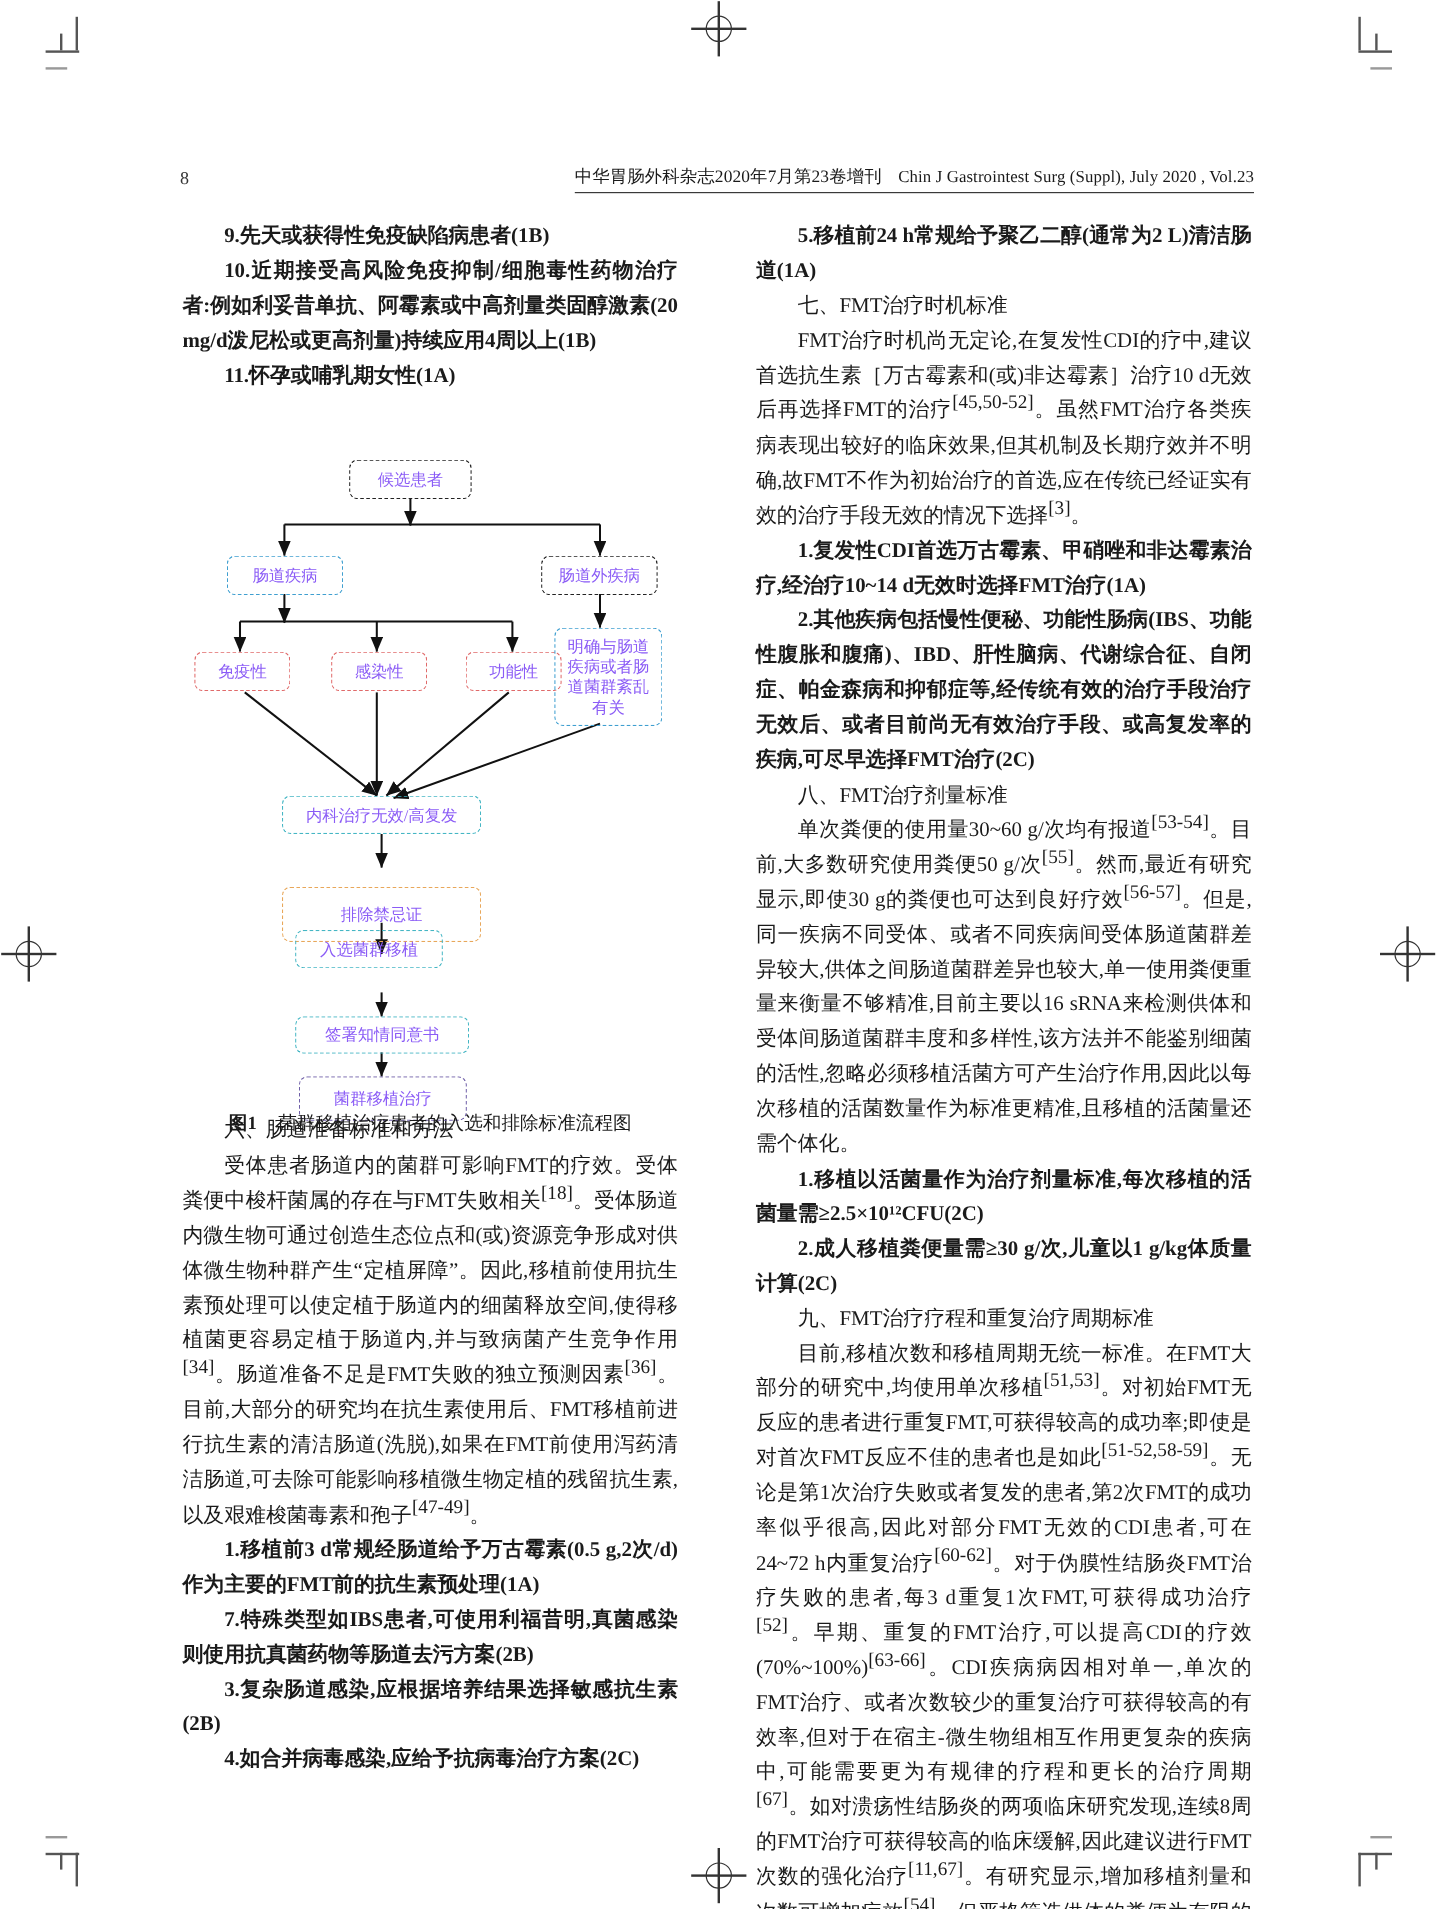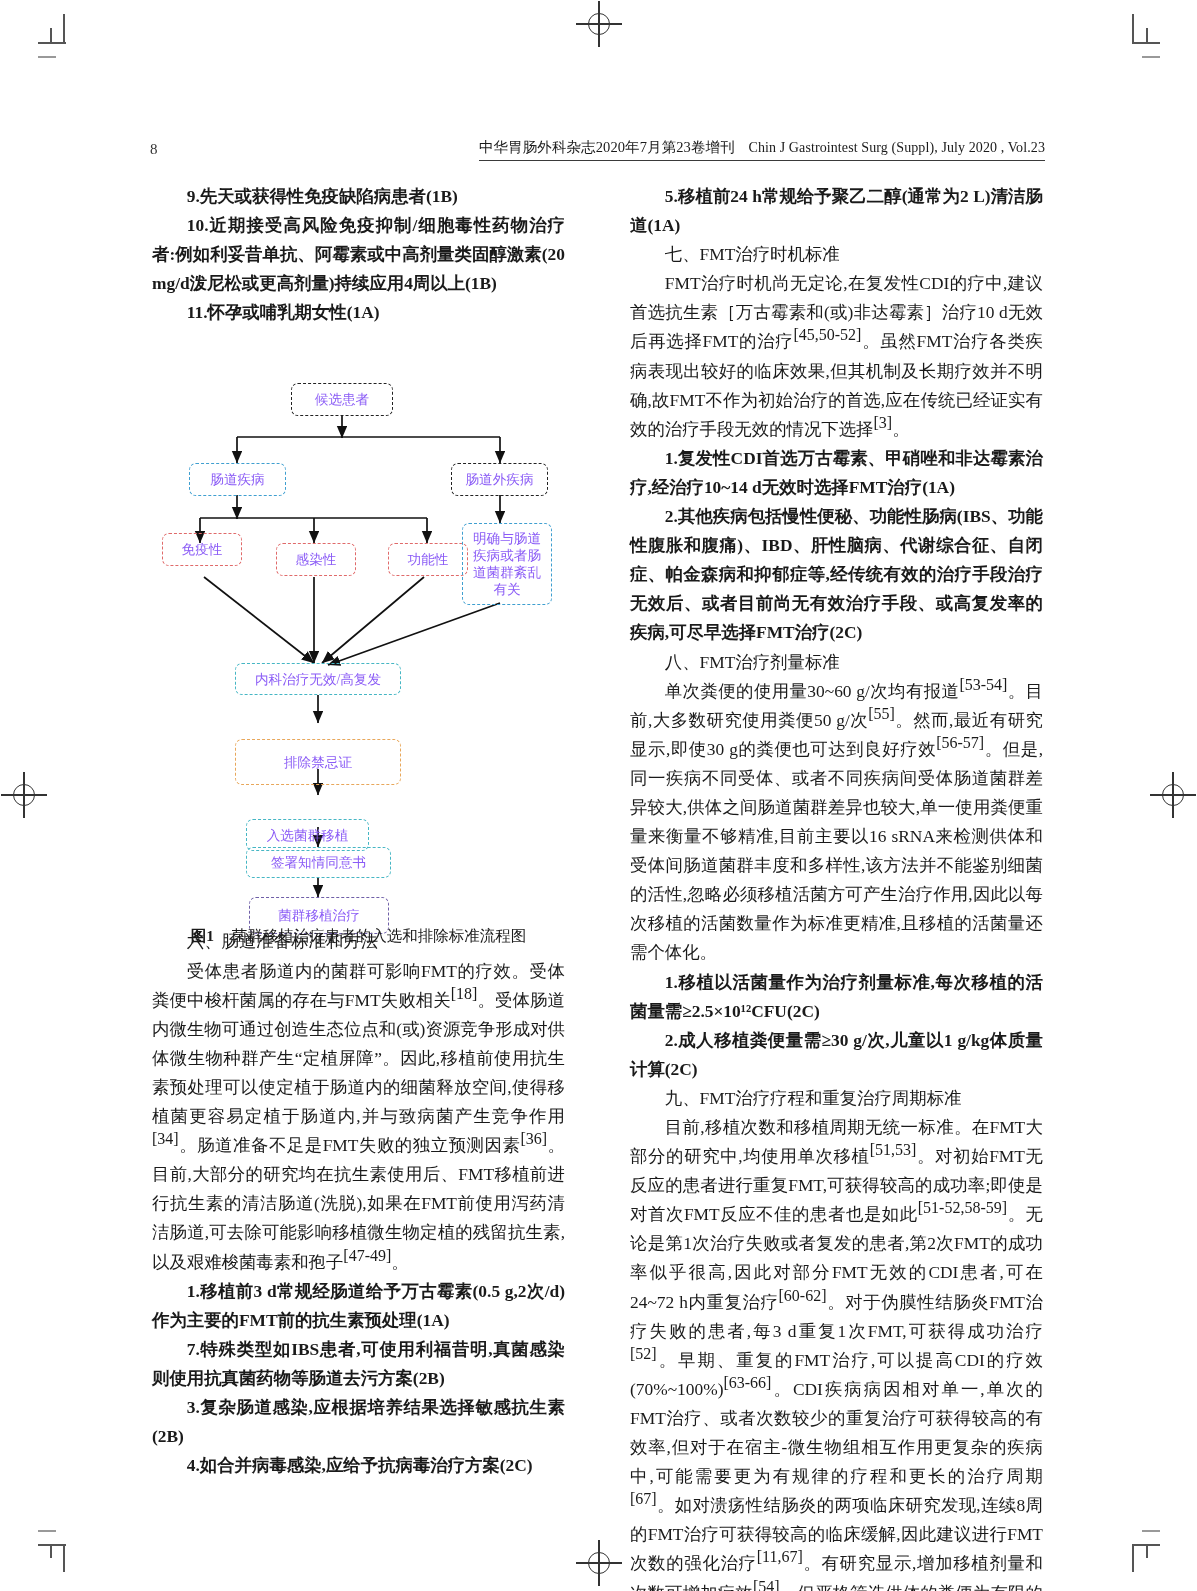--- a/index.html
+++ b/index.html
@@ -238,27 +238,27 @@
       <line x1="166" y1="320" x2="166" y2="348" marker-end="url(#ah)"></line>
       <line x1="166" y1="394" x2="166" y2="420" marker-end="url(#ah)"></line>
       <line x1="166" y1="452" x2="166" y2="472" marker-end="url(#ah)"></line>
       <line x1="166" y1="502" x2="166" y2="522" marker-end="url(#ah)"></line>
     </g>
   </svg>
 
   <div class="fbox black" style="left:139px; top:8px;   width:102px; height:33px;">候选患者</div>
   <div class="fbox blue" style="left:37px;  top:88px;  width:97px;  height:33px;">肠道疾病</div>
   <div class="fbox black" style="left:299px; top:88px;  width:97px;  height:33px;">肠道外疾病</div>
-  <div class="fbox red" style="left:10px;  top:158px; width:80px;  height:33px;">免疫性</div>
+  <div class="fbox red" style="left:10px;  top:168px; width:80px;  height:33px;">免疫性</div>
   <div class="fbox red" style="left:124px; top:168px; width:80px;  height:33px;">感染性</div>
   <div class="fbox red" style="left:236px; top:168px; width:80px;  height:33px;">功能性</div>
   <div class="fbox blue" style="left:310px; top:148px; width:90px;  height:82px; padding:2px 4px;">明确与肠道疾病或者肠道菌群紊乱有关</div>
   <div class="fbox cyan" style="left:83px;  top:288px; width:166px; height:32px;">内科治疗无效/高复发</div>
   <div class="fbox orange" style="left:83px;  top:364px; width:166px; height:46px;">排除禁忌证</div>
-  <div class="fbox cyan" style="left:94px;  top:444px; width:123px; height:32px;">入选菌群移植</div>
+  <div class="fbox cyan" style="left:94px;  top:400px; width:123px; height:32px;">入选菌群移植</div>
   <div class="fbox cyan" style="left:94px;  top:472px; width:145px; height:31px;">签署知情同意书</div>
   <div class="fbox purple" style="left:97px;  top:522px; width:140px; height:37px;">菌群移植治疗</div>
 
   <div id="fig-caption">
     <span class="lbl">图1</span>
     <span>菌群移植治疗患者的入选和排除标准流程图</span>
   </div>
 </div>
 
 </body></html>

